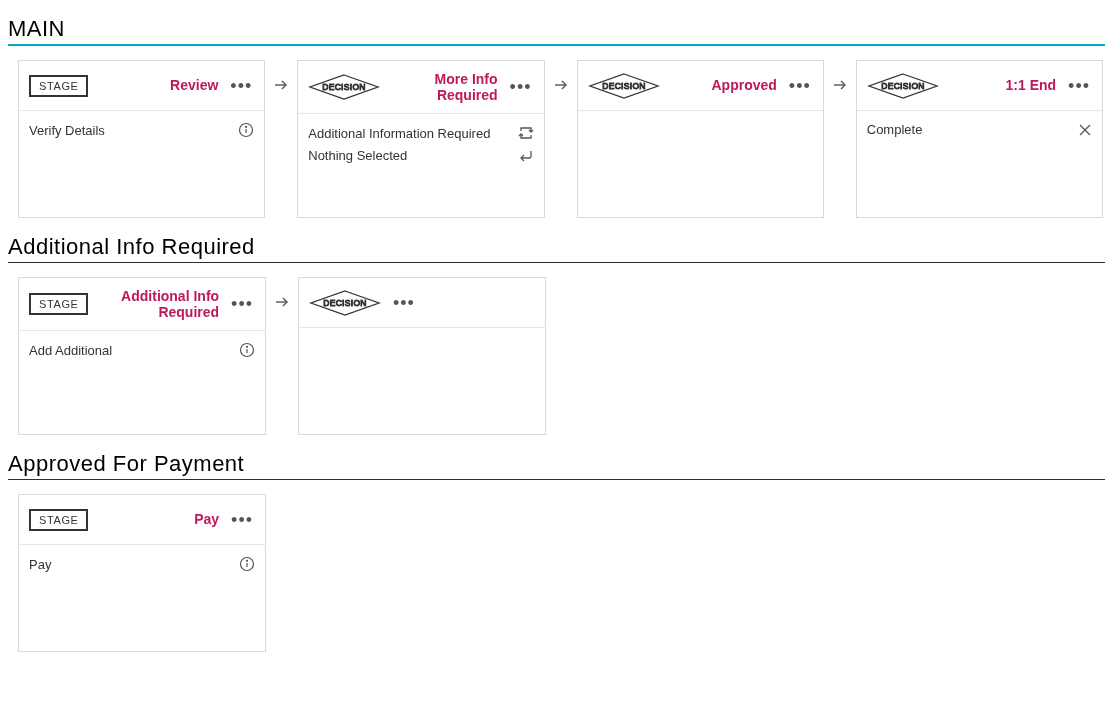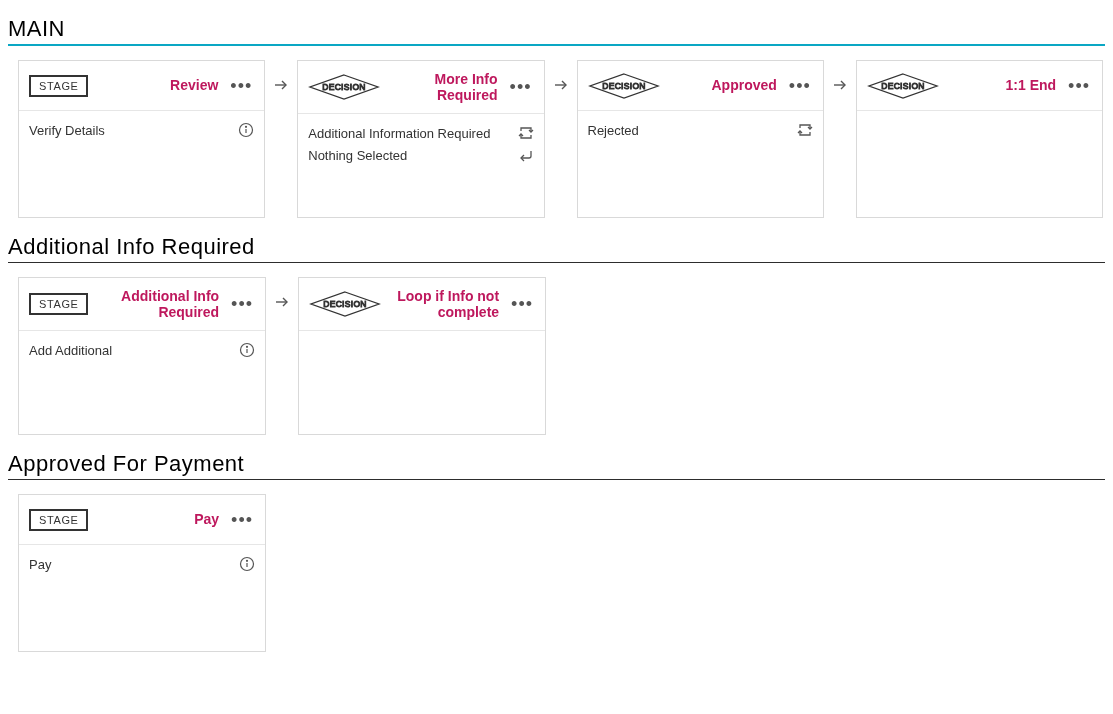--- a/index.html
+++ b/index.html
@@ -193,31 +193,20 @@
       <span class="decision-badge">
         <svg width="72" height="28" viewBox="0 0 72 28">
             <polygon points="36,2 70,14 36,26 2,14" stroke="#333" stroke-width="1.3" fill="none"></polygon>
             <text x="36" y="17" text-anchor="middle" font-size="8.5" fill="#333" font-family="Segoe UI,Arial" letter-spacing="0.3">DECISION</text>
           </svg>
       </span>
       <span class="card-title">Approved</span>
       <span class="more-btn">•••</span>
     </div>
     <div class="card-body">
-      <div class="item-row">
-        <span class="item-label">Rejected</span>
-        <span class="item-icon">
-          <svg width="16" height="16" viewBox="0 0 16 16" stroke-width="1.3">
-              <polyline points="3,6 3,3 13,3 13,7"></polyline>
-              <polyline points="11,5 13,7 15,5"></polyline>
-              <polyline points="13,10 13,13 3,13 3,9"></polyline>
-              <polyline points="5,11 3,9 1,11"></polyline>
-            </svg>
-        </span>
-      </div>
     </div>
   </div>
 
   <span class="arrow-between">
     <svg width="16" height="16" viewBox="0 0 16 16" stroke-width="1.4">
         <line x1="2" y1="8" x2="13" y2="8"></line>
         <polyline points="9,4 13,8 9,12"></polyline>
       </svg>
   </span>
 
@@ -225,20 +214,31 @@
     <div class="card-header">
       <span class="decision-badge">
         <svg width="72" height="28" viewBox="0 0 72 28">
             <polygon points="36,2 70,14 36,26 2,14" stroke="#333" stroke-width="1.3" fill="none"></polygon>
             <text x="36" y="17" text-anchor="middle" font-size="8.5" fill="#333" font-family="Segoe UI,Arial" letter-spacing="0.3">DECISION</text>
           </svg>
       </span>
       <span class="card-title">1:1 End</span>
       <span class="more-btn">•••</span>
     </div>
+    <div class="card-body">
+      <div class="item-row">
+        <span class="item-label">Complete</span>
+        <span class="item-icon">
+          <svg width="14" height="14" viewBox="0 0 14 14" stroke-width="1.3">
+              <line x1="2" y1="2" x2="12" y2="12"></line>
+              <line x1="12" y1="2" x2="2" y2="12"></line>
+            </svg>
+        </span>
+      </div>
+    </div>
   </div>
 
 </div>
 
 <div class="section-title">Additional Info Required</div>
 <hr class="hr-sub">
 <div class="lane">
 
   <div class="card">
     <div class="card-header">
@@ -268,21 +268,20 @@
   </span>
 
   <div class="card">
     <div class="card-header">
       <span class="decision-badge">
         <svg width="72" height="28" viewBox="0 0 72 28">
             <polygon points="36,2 70,14 36,26 2,14" stroke="#333" stroke-width="1.3" fill="none"></polygon>
             <text x="36" y="17" text-anchor="middle" font-size="8.5" fill="#333" font-family="Segoe UI,Arial" letter-spacing="0.3">DECISION</text>
           </svg>
       </span>
-      <span class="card-title">Loop if Info not complete</span>
       <span class="more-btn">•••</span>
     </div>
   </div>
 
 </div>
 
 <div class="section-title">Approved For Payment</div>
 <hr class="hr-sub">
 <div class="lane">
 

